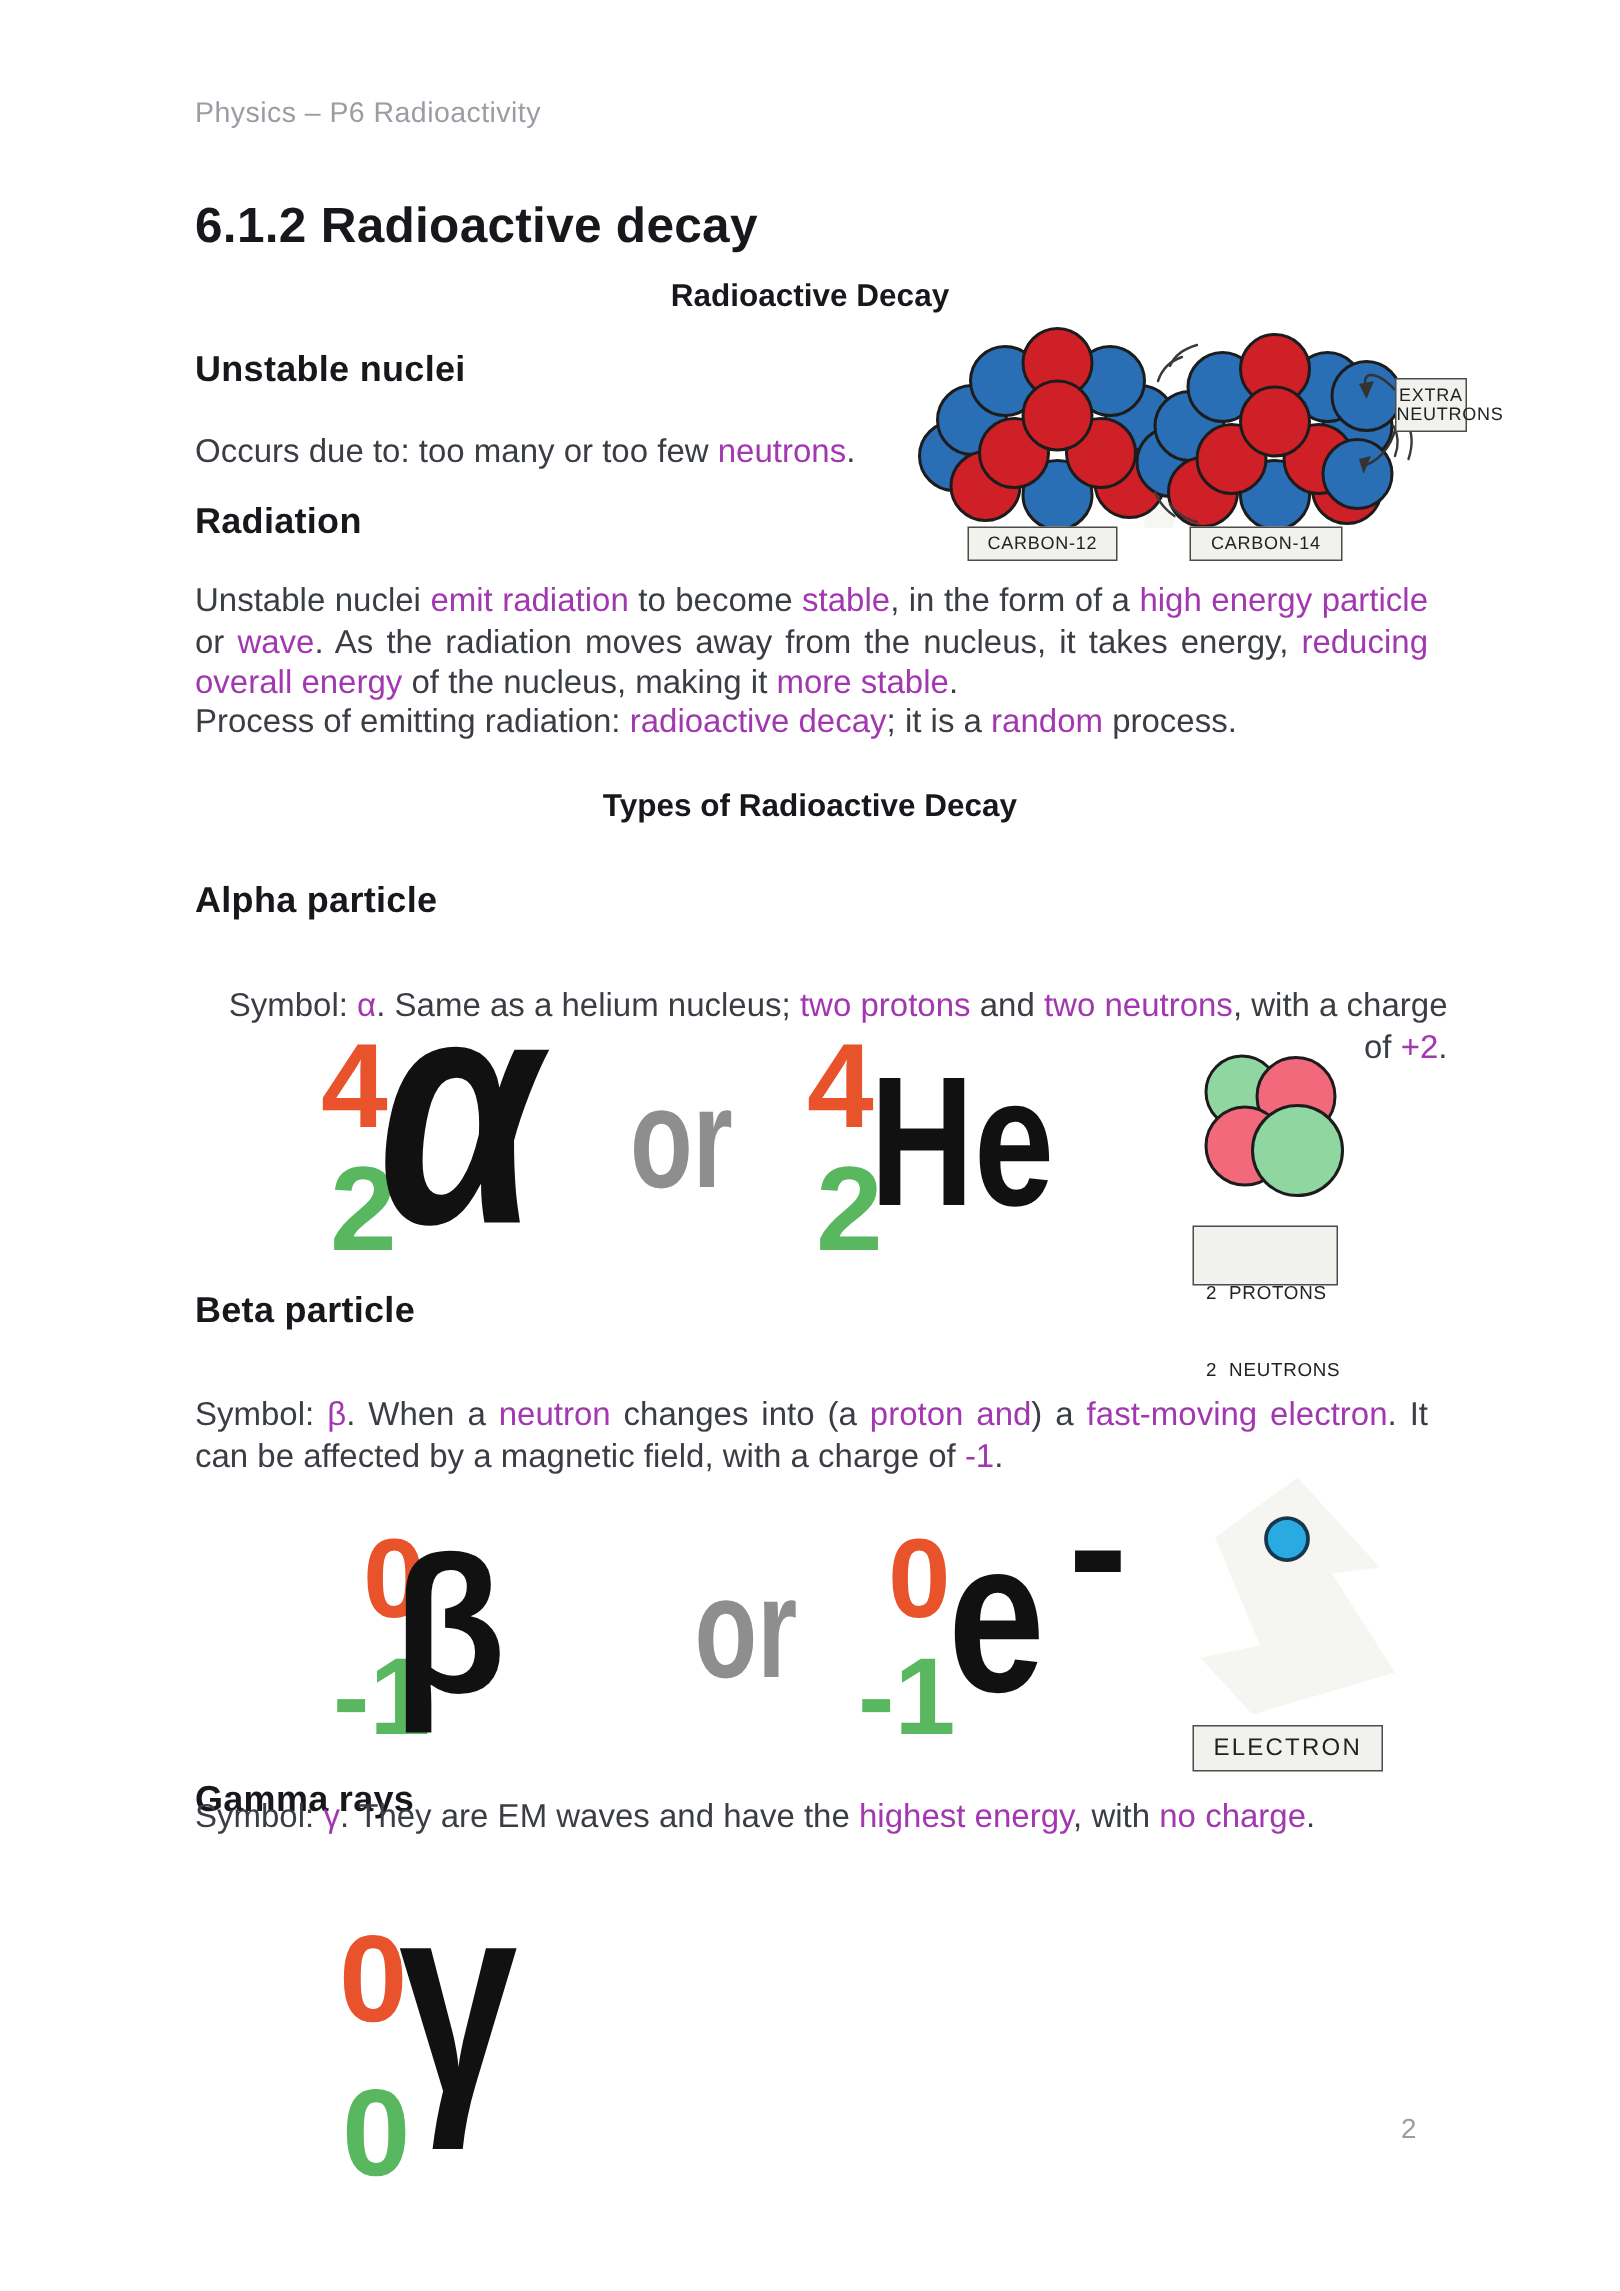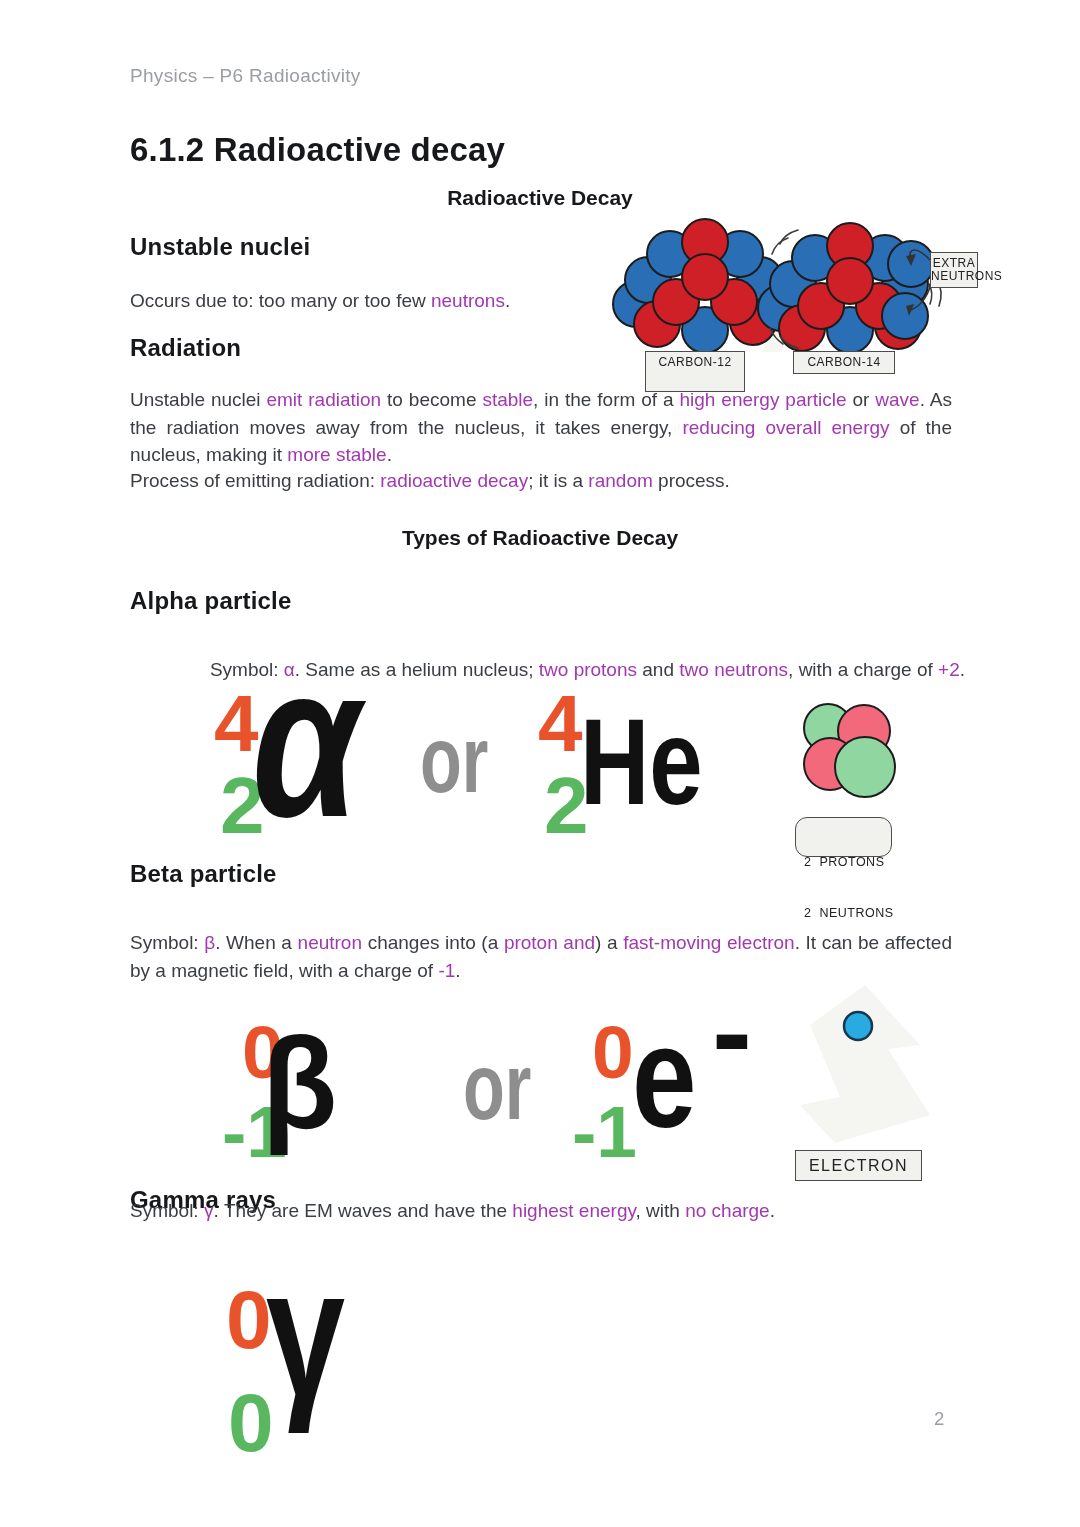--- a/index.html
+++ b/index.html
@@ -15,21 +15,21 @@
     font-family:"Liberation Sans","DejaVu Sans",sans-serif; color:var(--text);
     overflow:hidden;
   }
   .abs{position:absolute;}
   .header-line{left:130px; top:65px; font-size:19px; color:var(--muted); letter-spacing:.3px;}
   .h-section{left:130px; top:131px; font-size:33px; font-weight:700; color:var(--heading); letter-spacing:.2px;}
   .center-title{left:0; width:1080px; text-align:center; font-size:21px; font-weight:700; color:var(--heading);}
   .t1{top:186px;} .t2{top:526px;}
   .h2{font-size:24px; font-weight:700; color:var(--heading); left:130px; letter-spacing:.2px;}
   .h-unstable{top:233px;} .h-radiation{top:334px;} .h-alpha{top:587px;} .h-beta{top:860px;} .h-gamma{top:1186px;}
-  .body-p{font-size:19px; line-height:27.5px; color:var(--text);}
+  .body-p{font-size:22px; line-height:27.5px; color:var(--text);}
   .p-occurs{left:130px; top:287px; width:700px;}
   .p-radiation1{left:130px; top:386px; width:822px; text-align:justify;}
   .p-radiation2{left:130px; top:467px; width:822px;}
   .p-alpha{left:130px; top:656px; width:835px;text-align:right;}
   .p-beta{left:130px; top:929px; width:822px; text-align:justify;}
   .p-gamma{left:130px; top:1197px; width:822px;}
   .seg-p{color:var(--purple);}
   
   .num{font-weight:700; line-height:1; transform-origin:left top;}
   .num-o{color:var(--orange);} .num-g{color:var(--green);}
@@ -37,24 +37,24 @@
   .or-word{color:var(--or_gray); font-weight:600; line-height:1; transform-origin:left top;}
   
   .labelbox{
     background:var(--box_bg); border:1.5px solid var(--box_border); color:#222;
     font-size:12px; letter-spacing:.5px; text-align:center;
   }
   .pre{white-space:pre;}
   
   .fig{position:absolute;}
   .fig svg{position:absolute; left:0; top:0;}
-  .carbon12-label{left:33px; top:133px; width:100px; height:41px; line-height:21px;}
+  .carbon12-label{left:33px; top:133px; width:100px; height:23px; line-height:21px;}
   .carbon14-label{left:181px; top:133px; width:102px; height:23px; line-height:21px;}
   .extra-box{left:318px; top:34px; width:48px; height:36px; font-size:12px; line-height:13px; padding-top:4px; text-align:center;}
-  .helium-box{left:-3px; top:117px; width:97px; height:40px; text-align:left; padding:2px 0 0 8px; font-size:12.5px; line-height:17px;border-radius:12px;}
+  .helium-box{left:-3px; top:117px; width:97px; height:40px; text-align:left; padding:2px 0 0 8px; font-size:12.5px; line-height:17px;}
   .electron-box{left:15px; top:165px; width:127px; height:31px; font-size:16px; line-height:29px; letter-spacing:1.5px;}
   .emwave-box{left:27px; top:155px; width:92px; height:26px; font-size:12.5px; line-height:24px;}
   .page-number{left:934px; top:1408px; font-size:18.5px; color:var(--muted);}
 </style>
 </head>
 <body>
 
 <div class="page">
 
   <div class="abs header-line">Physics – P6 Radioactivity</div>

